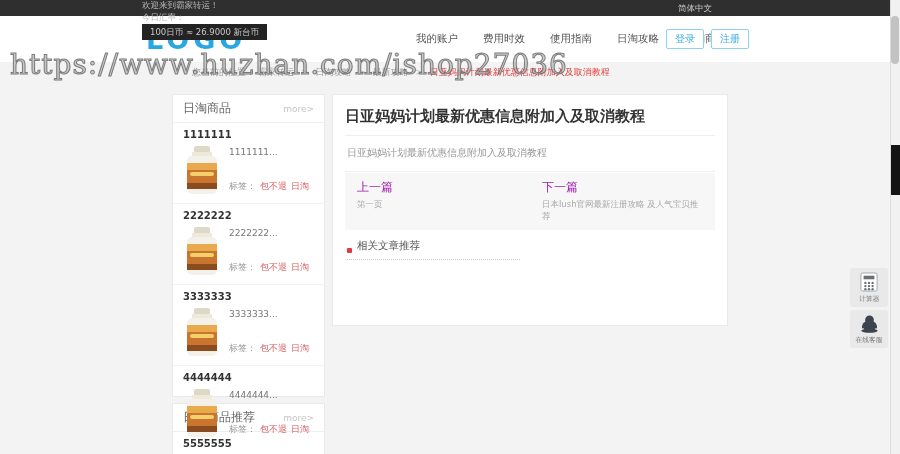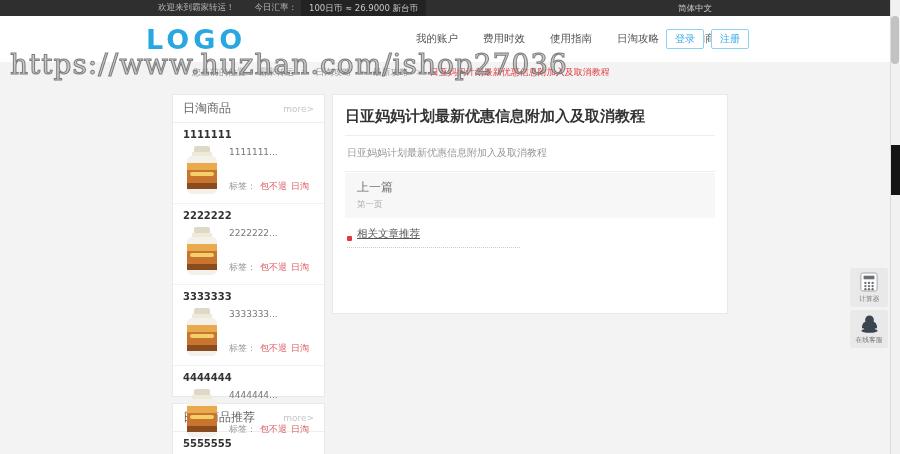--- a/index.html
+++ b/index.html
@@ -2,21 +2,21 @@
 <html><head>
 <meta charset="utf-8">
 <style>
   * { margin:0; padding:0; box-sizing:border-box; }
   html,body { width:900px; height:454px; overflow:hidden; background:#f3f3f3;
     font-family:"DejaVu Sans","Liberation Sans",sans-serif; }
   .page { position:relative; width:900px; height:454px; overflow:hidden; }
 
   
   .topbar { position:absolute; top:0; left:0; width:900px; height:16px; background:#2f2f2f; z-index:5; }
-  .topbar-left { position:absolute; left:158px; top:0; height:16px; display:flex; align-items:center; font-size:8.5px; color:#b9b9b9; }
+  .topbar-left { position:absolute; left:142px; top:0; height:16px; display:flex; font-size:8.5px; color:#b9b9b9;flex-direction:column; }
   .topbar-welcome { margin-right:20px; }
   .topbar-rate-label { margin-right:4px; }
   .topbar-rate-value { background:#232323; color:#c9c9c9; height:16px; line-height:16px; padding:0 8px; }
   .topbar-lang { position:absolute; left:678px; top:0; height:16px; line-height:16px; font-size:8.5px; color:#c9c9c9; cursor:pointer; }
 
   
   .header { position:absolute; top:16px; left:0; width:900px; height:46px; background:#ffffff; z-index:4; }
   .logo { position:absolute; left:146px; top:8px; font-size:27px; font-weight:800; letter-spacing:4px; color:#28a7e1; }
   .nav { position:absolute; left:416px; top:0; height:46px; display:flex; align-items:center; gap:25px; }
   .nav-item { font-size:10.5px; color:#555; cursor:pointer; white-space:nowrap; }
@@ -55,27 +55,27 @@
   .pi-tags { font-size:9px; color:#999; white-space:nowrap; }
   .tag { color:#d9595f; margin-left:4px; cursor:pointer; }
   .item-overlap { margin-bottom:-50px; position:relative; z-index:2; background:transparent; border-bottom:none; }
 
   
   .main { flex:1; background:#fff; border:1px solid #e9e9e9; padding:12px 12px 14px; }
   .article-title { font-size:15px; font-weight:bold; color:#333; padding-bottom:9px; border-bottom:1px solid #eee; }
   .article-body { font-size:10px; color:#999; padding:10px 2px 11px; border-bottom:1px solid #eee; }
   .prevnext { display:flex; background:#f7f7f7; margin-top:1px; }
   .pn-cell { width:50%; padding:6px 12px 7px; }
-  .pn-label { font-size:12px; color:#737373; margin-bottom:3px; cursor:pointer; }
+  .pn-label { font-size:12px; color:#a21caf; margin-bottom:3px; cursor:pointer; }
   .pn-title { font-size:8.5px; color:#aaa; cursor:pointer; }
   .related { display:flex; margin-top:9px; min-height:72px; }
   .rel-col { width:50%; padding:0 10px 0 2px; }
   .rel-col + .rel-col { border-left:1px solid #eee; padding-left:12px; }
   .rel-head { display:flex; align-items:flex-end; gap:5px; font-size:10.5px; color:#555;
-    padding-bottom:6px; border-bottom:1px dotted #ccc;text-decoration:underline; }
+    padding-bottom:6px; border-bottom:1px dotted #ccc; }
   .red-dot { width:5px; height:5px; background:#e4393c; border-radius:1px; flex:none; }
 
   
   .float-tools { position:absolute; right:12px; top:268px; width:38px; z-index:20; }
   .tool-box { background:#e9e9e9; border-radius:3px; padding:4px 0 3px; margin-bottom:3px;
     display:flex; flex-direction:column; align-items:center; cursor:pointer; }
   .tool-label { font-size:7.5px; color:#777; margin-top:2px; transform:scale(.9); }
 
   
   .scrollbar { position:absolute; right:0; top:0; width:10px; height:454px; background:#f1f1f1;
@@ -234,20 +234,24 @@
       </div>
     </div>
 
     <div class="main">
       <div class="article-title">日亚妈妈计划最新优惠信息附加入及取消教程</div>
       <div class="article-body">日亚妈妈计划最新优惠信息附加入及取消教程</div>
       <div class="prevnext">
         <div class="pn-cell">
           <div class="pn-label">上一篇</div>
           <div class="pn-title">第一页</div>
+        </div>
+        <div class="pn-cell">
+          <div class="pn-label">下一篇</div>
+          <div class="pn-title">日本lush官网最新注册攻略 及人气宝贝推荐</div>
         </div>
       </div>
       <div class="related">
         <div class="rel-col">
           <div class="rel-head">
             <span class="red-dot"></span>
             <span>相关文章推荐</span>
           </div>
         </div>
       </div>

